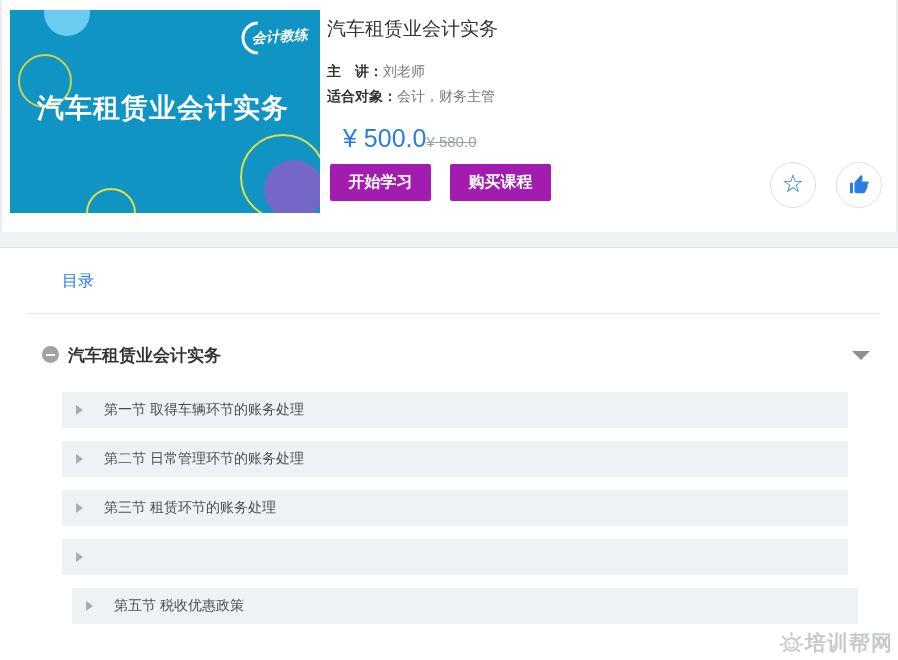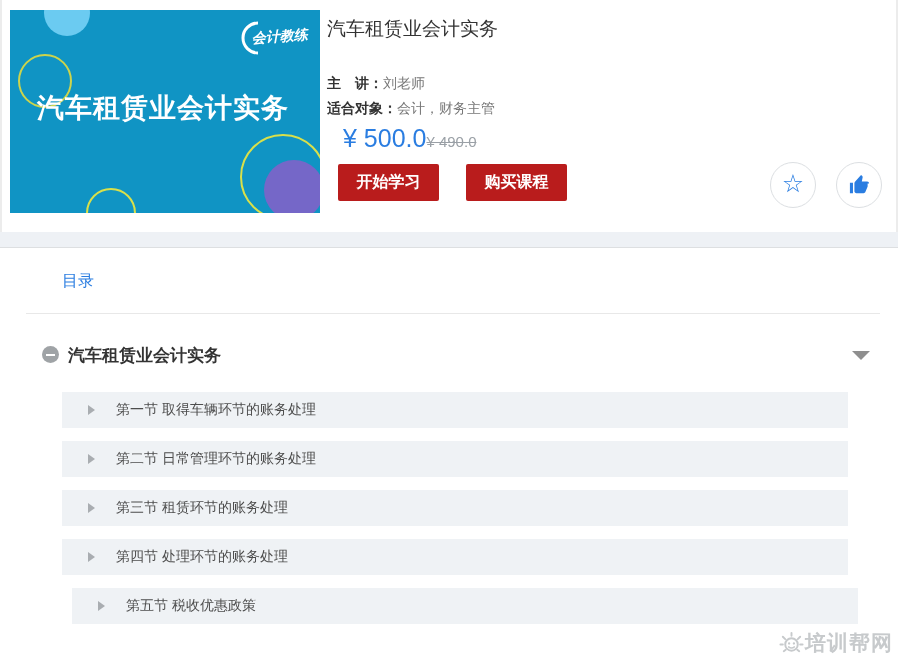--- a/index.html
+++ b/index.html
@@ -18,31 +18,31 @@
   .c-bigring   { left:230px; top:124px; width:86px; height:86px; border:2px solid #d9e04a; background:transparent; }
   .c-purple    { left:254px; top:150px; width:60px; height:60px; background:#7567c8; }
   .c-bottomring{ left:76px; top:178px; width:50px; height:50px; border:2px solid #d9e04a; background:transparent; }
   .banner-title { position:absolute; left:27px; top:80px; width:270px;
                   color:#fff; font-size:27px; font-weight:bold; letter-spacing:1px; }
   .brand-logo { position:absolute; right:6px; top:8px; width:78px; height:40px; }
   .brand-logo text { font-size:14px; font-style:italic; font-weight:bold; fill:#fff; }
 
   .course-info { position:absolute; left:325px; top:16px; }
   .course-title { font-size:19px; color:#333; font-weight:normal; }
-  .meta-row { margin-top:12px; position:absolute; left:0; font-size:14px; white-space:nowrap; }
+  .meta-row { margin-top:0; position:absolute; left:0; font-size:14px; white-space:nowrap; }
   .meta-1 { top:47px; } .meta-2 { top:72px; }
   .meta-label { color:#333; font-weight:bold; }
   .meta-value { color:#777; }
   .price-row { position:absolute; left:16px; top:108px; display:flex; align-items:baseline; white-space:nowrap; }
   .price-current { color:#2a7de1; font-size:25px; }
   .price-original { color:#9aa0a6; font-size:15px; text-decoration:line-through; }
   .actions { position:absolute; left:3px; top:148px; display:flex; gap:19px; }
-  .btn { width:101px; height:37px; background:#b91c1c; color:#fff; border:none;
+  .btn { width:101px; height:37px; background:#a21caf; color:#fff; border:none;
          font-size:16px; font-weight:bold; border-radius:2px; cursor:pointer;
-         font-family:"Liberation Sans","DejaVu Sans",sans-serif;margin-left:8px; }
+         font-family:"Liberation Sans","DejaVu Sans",sans-serif; }
 
   .social { position:absolute; left:768px; top:162px; display:flex; gap:20px; }
   .circle-btn { width:46px; height:46px; border:1px solid #dcdfe2; border-radius:50%;
                 display:flex; align-items:center; justify-content:center; background:#fff; cursor:pointer; }
   .star-glyph { color:#2a7de1; font-size:25px; line-height:1; margin-top:-3px; }
 
   
   .gray-band { position:absolute; left:0; top:232px; width:898px; height:16px;
                background:#eef1f5; border-bottom:1px solid #dddfe1; }
 
@@ -54,21 +54,21 @@
   .chapter-header { position:absolute; left:0; top:94px; width:898px; height:26px; cursor:pointer; }
   .minus-circle { position:absolute; left:38px; top:4px; width:17px; height:17px;
                   border-radius:50%; background:#9fa3a6; }
   .minus-circle::after { content:""; position:absolute; left:4px; top:7.5px; width:9px; height:2px; background:#fff; }
   .chapter-title { position:absolute; left:64px; top:2px; font-size:17px; font-weight:bold; color:#333; }
   .caret-down { position:absolute; left:848px; top:9px; width:0; height:0;
                 border-left:9px solid transparent; border-right:9px solid transparent;
                 border-top:9px solid #8f8f8f; }
 
   .lesson-row { position:absolute; left:58px; width:786px; height:36px; background:#eff2f5;
-                display:flex; align-items:center; cursor:pointer;padding-left:12px; }
+                display:flex; align-items:center; cursor:pointer; }
   .row-1 { top:144px; } .row-2 { top:193px;text-align:right; } .row-3 { top:242px; }
   .row-4 { top:291px; } .row-5 { top:340px;margin-left:10px; }
   .tri-right { width:0; height:0; margin-left:14px;
                border-top:5px solid transparent; border-bottom:5px solid transparent;
                border-left:7px solid #a9adb1; }
   .lesson-label { margin-left:21px; font-size:14px; color:#4d4d4d; }
 
   
   .watermark { position:absolute; right:5px; bottom:3px; display:flex; align-items:center; 
                color:#c7cacc; }
@@ -97,21 +97,21 @@
     <div class="course-info">
       <h1 class="course-title">汽车租赁业会计实务</h1>
       <div class="meta-row meta-1">
         <span class="meta-label">主　讲：</span><span class="meta-value">刘老师</span>
       </div>
       <div class="meta-row meta-2">
         <span class="meta-label">适合对象：</span><span class="meta-value">会计，财务主管</span>
       </div>
       <div class="price-row">
         <span class="price-current">¥ 500.0</span>
-        <span class="price-original">¥ 490.0</span>
+        <span class="price-original">¥ 580.0</span>
       </div>
       <div class="actions">
         <button class="btn">开始学习</button>
         <button class="btn">购买课程</button>
       </div>
     </div>
 
     <div class="social">
       <div class="circle-btn">
         <span class="star-glyph">☆</span>
@@ -144,21 +144,20 @@
     <div class="lesson-row row-2">
       <span class="tri-right"></span>
       <span class="lesson-label">第二节 日常管理环节的账务处理</span>
     </div>
     <div class="lesson-row row-3">
       <span class="tri-right"></span>
       <span class="lesson-label">第三节 租赁环节的账务处理</span>
     </div>
     <div class="lesson-row row-4">
       <span class="tri-right"></span>
-      <span class="lesson-label">第四节 处理环节的账务处理</span>
     </div>
     <div class="lesson-row row-5">
       <span class="tri-right"></span>
       <span class="lesson-label">第五节 税收优惠政策</span>
     </div>
   </section>
 
   <div class="watermark">
     <svg width="27" height="27" viewBox="0 0 28 28">
       <g stroke="#c7cacc" stroke-width="2" fill="none" stroke-linecap="round">

